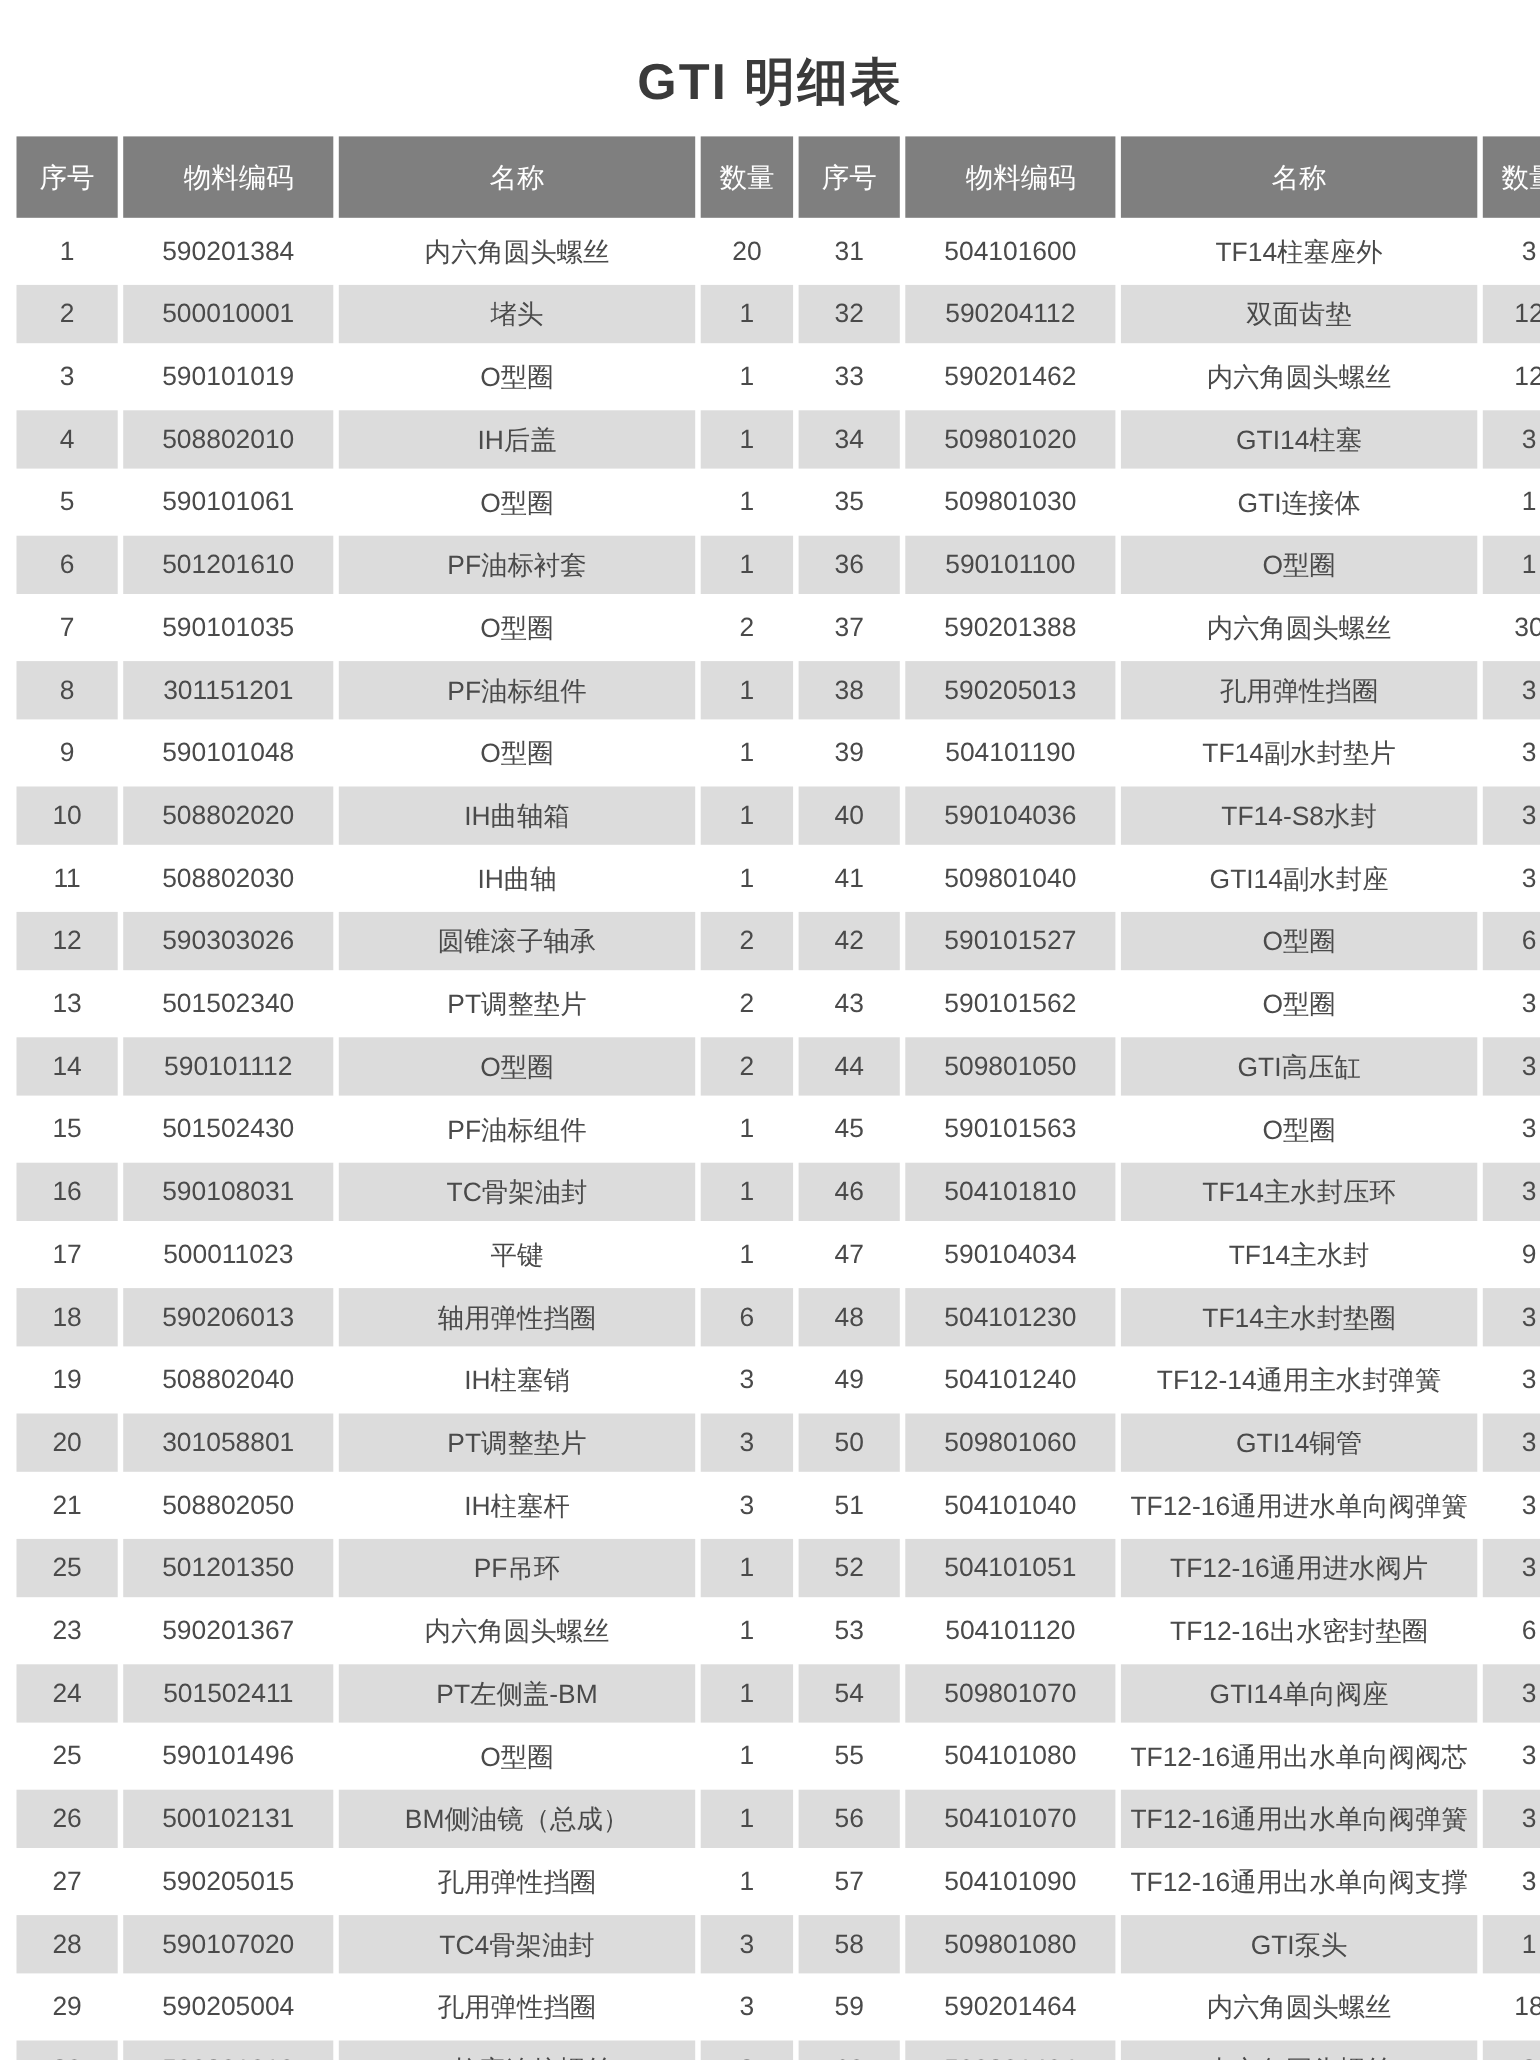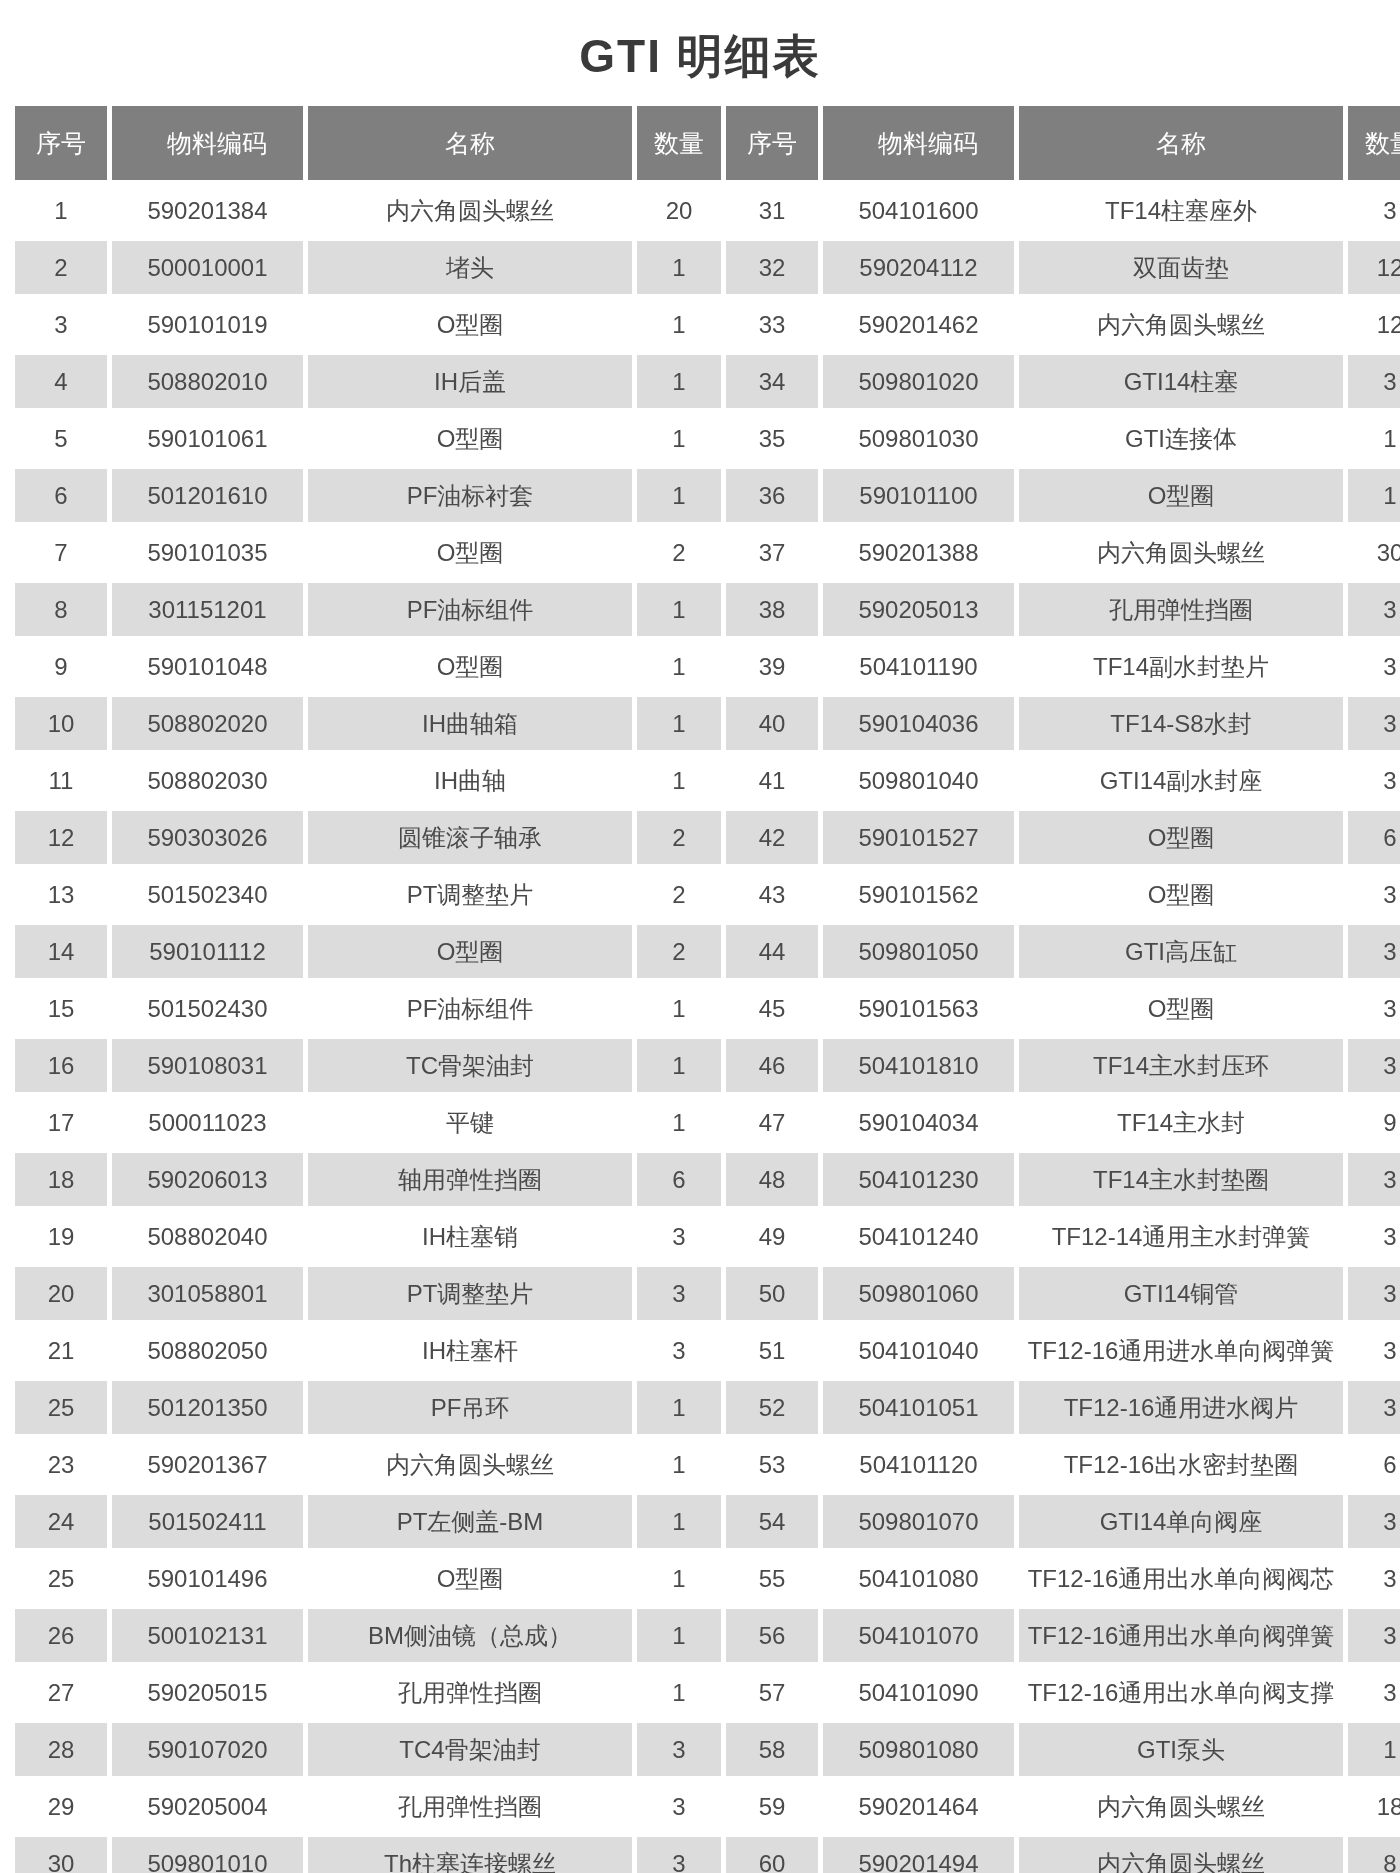--- a/index.html
+++ b/index.html
@@ -15,21 +15,21 @@
     padding: 16px 10px 0 10px;
     background: #ffffff;
     overflow: hidden;
   }
   .title {
     text-align: center;
     font-size: 46px;
     letter-spacing: 2px;
     color: #3a3a3a;
     font-weight: 600;
-    margin: 10px 0 14px 0;
+    margin: 28px 0 14px 0;
   }
   table.parts {
     width: 1380px;
     table-layout: fixed;
     border-collapse: separate;
     border-spacing: 5px 4px;
   }
   table.parts th {
     background: #7f7f7f;
     color: #ffffff;

